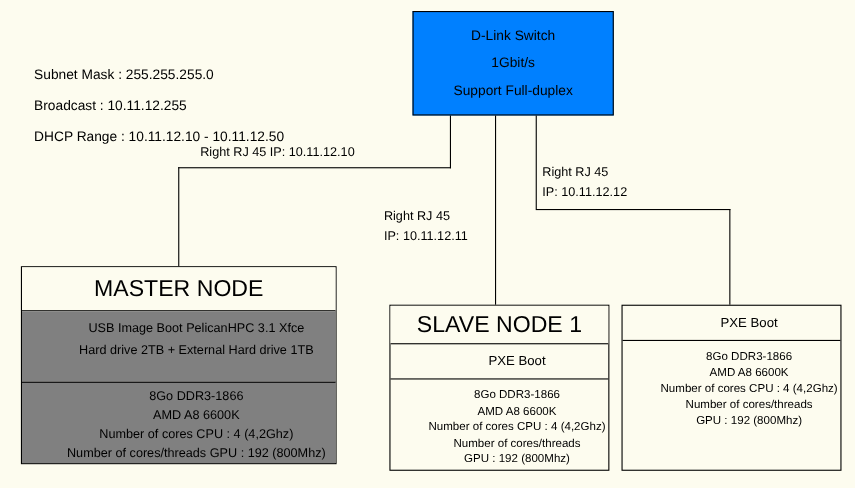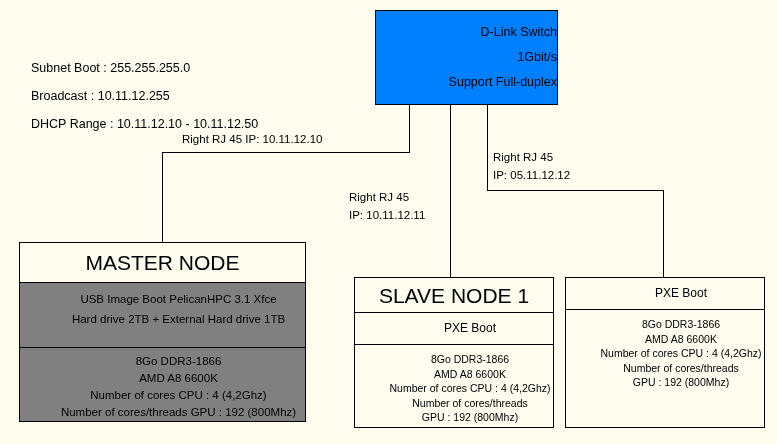--- a/index.html
+++ b/index.html
@@ -36,21 +36,21 @@
     left: 375px;
     top: 10px;
     width: 183px;
     height: 95px;
     background: #0080ff;
     border: 1px solid #000;
     box-sizing: border-box;
     display: flex;
     flex-direction: column;
     justify-content: center;
-    align-items: flex-end;
+    align-items: center;
   }
   .switch-box div {
     font-size: 12.5px;
     line-height: 25px;
   }
 
   
   .node {
     position: absolute;
     border: 1px solid #000;
@@ -121,21 +121,21 @@
     line-height: 18px;
     white-space: nowrap;
   }
 </style>
 </head>
 <body>
 
 <div id="canvas">
 
   <div class="settings">
-    <div>Subnet Boot : 255.255.255.0</div>
+    <div>Subnet Mask : 255.255.255.0</div>
     <div>Broadcast : 10.11.12.255</div>
     <div>DHCP Range : 10.11.12.10 - 10.11.12.50</div>
   </div>
 
   <div class="switch-box">
     <div>D-Link Switch</div>
     <div>1Gbit/s</div>
     <div>Support Full-duplex</div>
   </div>
 
@@ -153,21 +153,21 @@
     <div>Right RJ 45  IP: 10.11.12.10</div>
   </div>
 
   <div class="link-label" style="left:349px; top:188px;">
     <div>Right RJ 45</div>
     <div>IP: 10.11.12.11</div>
   </div>
 
   <div class="link-label" style="left:493px; top:148px;">
     <div>Right RJ 45</div>
-    <div>IP: 05.11.12.12</div>
+    <div>IP: 10.11.12.12</div>
   </div>
 
   <div class="node" id="master">
     <div class="title">MASTER NODE</div>
     <div class="section gray sec-boot">
       <div>USB Image Boot PelicanHPC 3.1 Xfce</div>
       <div>Hard drive 2TB + External Hard drive 1TB</div>
     </div>
     <div class="section gray sec-specs bordered">
       <div>8Go DDR3-1866</div>

